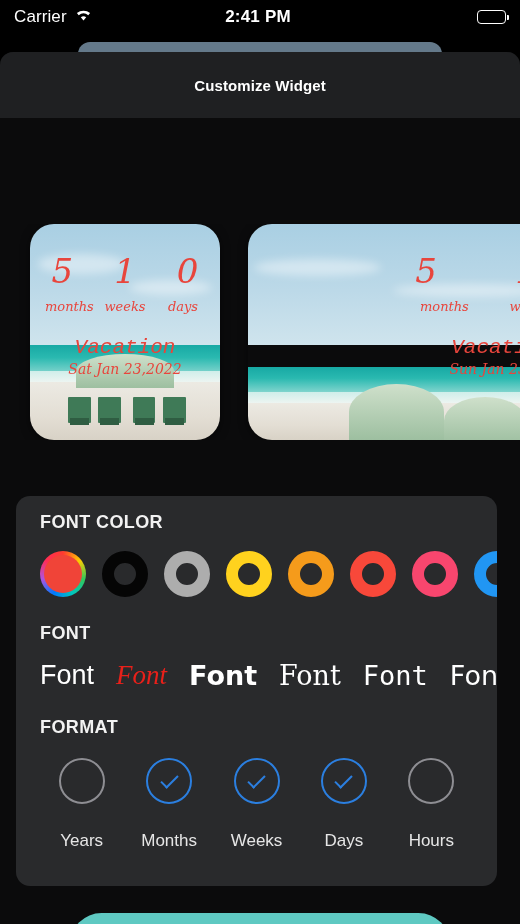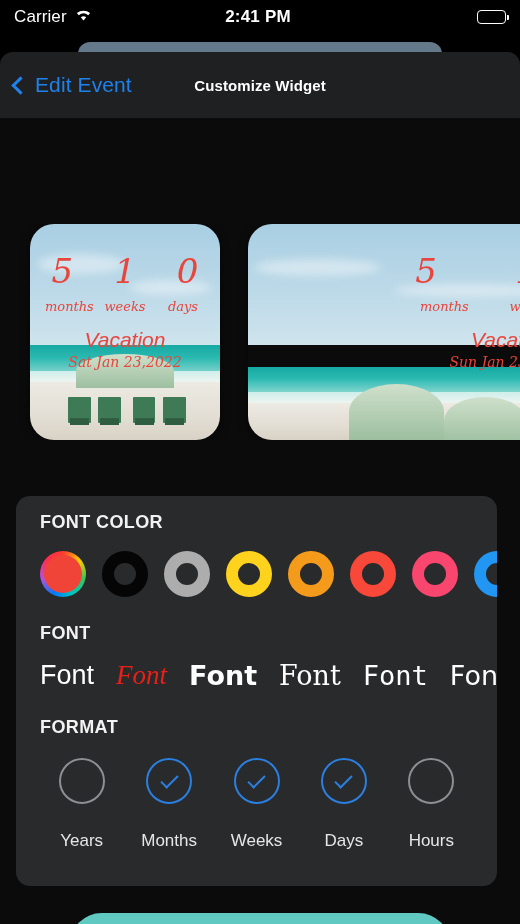--- a/index.html
+++ b/index.html
@@ -91,22 +91,22 @@
   .chair-b { position: absolute; background: #2f5d42; }
 
   .w-overlay { position: absolute; inset: 0; padding: 14px 12px; }
   .w-nums { display: flex; justify-content: center; gap: 22px;
             color: #e8453c; font-family: "DejaVu Serif", serif;
             font-style: italic; font-size: 34px; line-height: 1; margin-top: 16px; }
   .w-units { display: flex; justify-content: center; gap: 14px;
              color: #e8453c; font-family: "DejaVu Serif", serif;
              font-style: italic; font-size: 13px; margin-top: 11px; }
   .w-unit, .w-num { width: 44px; text-align: center; }
-  .w-title { text-align: center; color: #e8453c; font-family: Liberation Sans, sans-serif;
-             font-style: italic; font-size: 21px; margin-top: 14px; }
+  .w-title { text-align: center; color: #e8453c; font-family: Liberation Mono, monospace;
+             font-style: italic; font-size: 21px; margin-top: 22px; }
   .w-date { text-align: center; color: #e8453c; font-family: "DejaVu Serif", serif;
             font-style: italic; font-size: 14px; margin-top: 2px; }
   
   .wide .w-overlay { padding: 14px 6px 14px 0; }
   .wide .w-nums { justify-content: flex-end; gap: 56px; padding-right: 10px; }
   .wide .w-units { justify-content: flex-end; gap: 44px; padding-right: 6px; }
   .wide .w-title { text-align: right; padding-right: 6px; }
   .wide .w-date { text-align: right; padding-right: 0; }
 
   
@@ -180,24 +180,20 @@
         <span class="battery-fill"></span>
       </span>
     </div>
   </div>
 
   <div class="sheet-behind"></div>
 
   <div class="sheet">
 
     <div class="navbar">
-      <div class="nav-back">
-        <span class="chev"></span>
-        <span class="nav-back-label">Edit Event</span>
-      </div>
       <div class="nav-title">Customize Widget</div>
     </div>
 
     <div class="content">
 
       <div class="previews">
 
         <div class="widget">
           <div class="beach">
             <div class="sky"></div>

